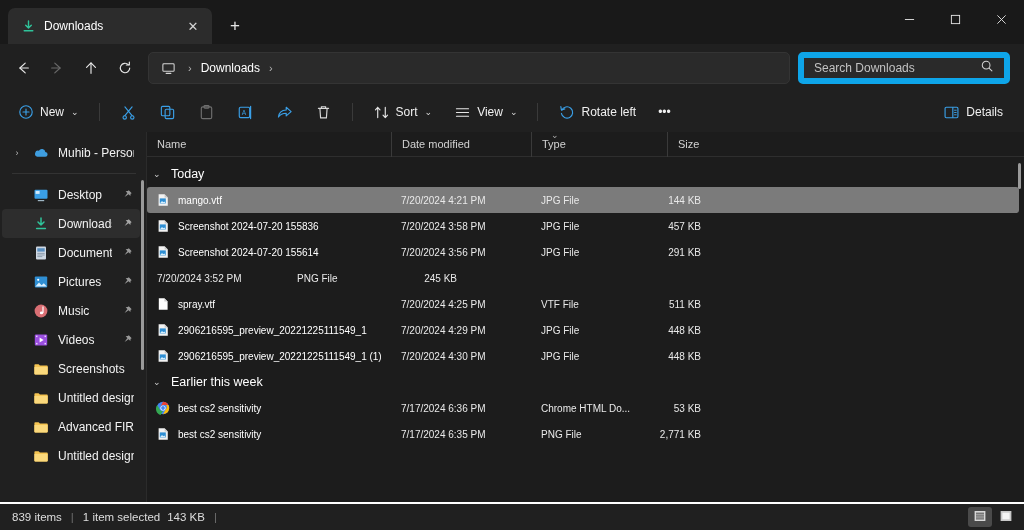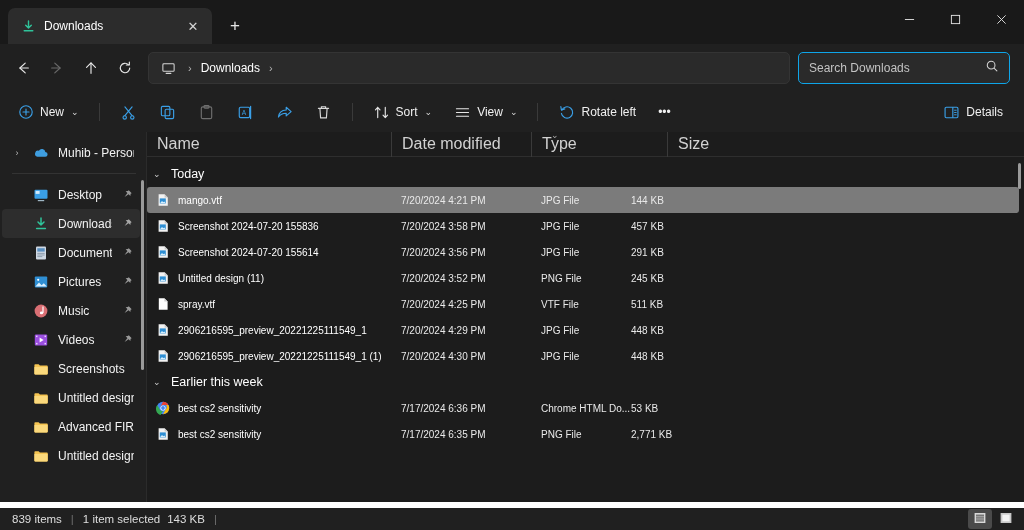--- a/index.html
+++ b/index.html
@@ -48,21 +48,21 @@
   }
   .navbtn.disabled { color: #6a6a6a; }
   .crumbbar {
     flex: 1; height: 32px; background: #2a2a2a; border: 1px solid #343434; border-radius: 5px;
     margin: 0 8px 0 6px; display: flex; align-items: center; padding: 0 8px; gap: 2px;
   }
   .crumb-icon { width: 22px; display: flex; align-items: center; justify-content: center; color: #d6d6d6; }
   .crumb-sep { color: #b5b5b5; font-size: 11px; padding: 0 7px; }
   .crumb-text { font-size: 12px; color: #ffffff; }
   .searchbox {
-    width: 212px; height: 32px; background: #2a2a2a; border: 1px solid #0ea5e9; border-radius: 5px;
+    width: 212px; height: 32px; background: #2a2a2a; border: 6px solid #0ea5e9; border-radius: 5px;
     display: flex; align-items: center; padding: 0 10px; gap: 6px; flex: 0 0 212px;
   }
   .searchbox input {
     flex: 1; background: transparent; border: none; outline: none;
     color: #cfcfcf; font-size: 12px; font-family: "Liberation Sans", sans-serif;
   }
   .searchbox input::placeholder { color: #c3c3c3; }
 
   
   .cmdbar {
@@ -102,21 +102,21 @@
     background: #9a9a9a; border-radius: 2px;
   }
 
   
   .content { flex: 1; min-width: 0; display: flex; flex-direction: column; background: #1c1c1c;
              border-left: 1px solid #2b2b2b; position: relative; }
   .colheader {
     height: 25px; flex: 0 0 25px; display: flex; align-items: center; background: #1c1c1c;
     border-bottom: 1px solid #2e2e2e; position: relative;
   }
-  .col { font-size: 16px; color: #d2d2d2; padding-left: 10px; position: relative; height: 25px;
+  .col { font-size: 11px; color: #d2d2d2; padding-left: 10px; position: relative; height: 25px;
          display: flex; align-items: center; }
   .col + .col { border-left: 1px solid #3a3a3a; }
   .col-name { width: 244px; flex: 0 0 244px; }
   .col-date { width: 140px; flex: 0 0 140px; }
   .col-type { width: 100px; flex: 0 0 100px; }
   .col-size { width: 80px; flex: 0 0 80px; margin-left: 36px; }
   .sortmark { position: absolute; left: 404px; top: -2px; color: #a9a9a9; font-size: 9px; }
 
   .listarea { flex: 1; overflow: hidden; position: relative; padding-top: 4px; }
   .group-head {
@@ -126,31 +126,31 @@
   .group-chev { font-size: 9px; color: #cfcfcf; width: 11px; }
   .row {
     height: 26px; display: flex; align-items: center; margin: 0 5px 0 0;
     border-radius: 3px; font-size: 10px; color: #ffffff;
   }
   .row.selected { background: #7b7b7b; }
   .cell-name { width: 244px; flex: 0 0 244px; display: flex; align-items: center; gap: 8px;
                padding-left: 8px; overflow: hidden; white-space: nowrap; }
   .cell-date { width: 140px; flex: 0 0 140px; padding-left: 10px; color: #e9e9e9; }
   .cell-type { width: 100px; flex: 0 0 100px; padding-left: 10px; color: #e9e9e9; }
-  .cell-size { width: 80px; flex: 0 0 80px; padding-right: 10px; text-align: left; color: #e9e9e9; }
+  .cell-size { width: 80px; flex: 0 0 80px; padding-right: 10px; text-align: right; color: #e9e9e9; }
   .fi { width: 15px; height: 15px; flex: 0 0 15px; display: flex; align-items: center; justify-content: center; }
   .list-scroll {
     position: absolute; right: 3px; top: 6px; width: 3px; height: 26px;
     background: #9a9a9a; border-radius: 2px;
   }
 
   
   .statusbar {
     height: 28px; flex: 0 0 28px; background: #202020; display: flex; align-items: center;
-    padding: 0 6px 0 12px; border-top: 6px solid #ffffff; font-size: 11.5px; color: #dedede;
+    padding: 0 6px 0 12px; border-top: 2px solid #ffffff; font-size: 11.5px; color: #dedede;
   }
   .st-sep { color: #6f6f6f; padding: 0 9px; }
   .st-spacer { flex: 1; }
   .viewtoggle { display: flex; gap: 2px; }
   .vtbtn { width: 24px; height: 20px; border-radius: 3px; display: flex; align-items: center; justify-content: center; }
   .vtbtn.active { background: #4a4a4a; }
 </style>
 </head>
 <body>
 
@@ -579,31 +579,20 @@
                 </svg>
             </span>
             <span>Screenshot 2024-07-20 155614</span>
           </div>
           <div class="cell-date">7/20/2024 3:56 PM</div>
           <div class="cell-type">JPG File</div>
           <div class="cell-size">291 KB</div>
         </div>
 
         <div class="row">
-          <div class="cell-name">
-            <span class="fi">
-              <svg width="14" height="14" viewBox="0 0 14 14">
-                  <path d="M2.6 1.2h6l3.2 3.2v8.4H2.6z" fill="#f2f2f2"></path>
-                  <path d="M8.6 1.2l3.2 3.2H8.6z" fill="#c6c6c6"></path>
-                  <rect x="3.8" y="5.4" width="6" height="5" fill="#2f8fd4"></rect>
-                  <path d="M4.2 10l1.8-2 1.3 1.3 1-.9 1.2 1.6z" fill="#d9f0ff"></path>
-                </svg>
-            </span>
-            <span>Untitled design (11)</span>
-          </div>
           <div class="cell-date">7/20/2024 3:52 PM</div>
           <div class="cell-type">PNG File</div>
           <div class="cell-size">245 KB</div>
         </div>
 
         <div class="row">
           <div class="cell-name">
             <span class="fi">
               <svg width="14" height="14" viewBox="0 0 14 14">
                   <path d="M2.8 1.2h5.6l3.2 3.2v8.4H2.8z" fill="#ffffff"></path>

